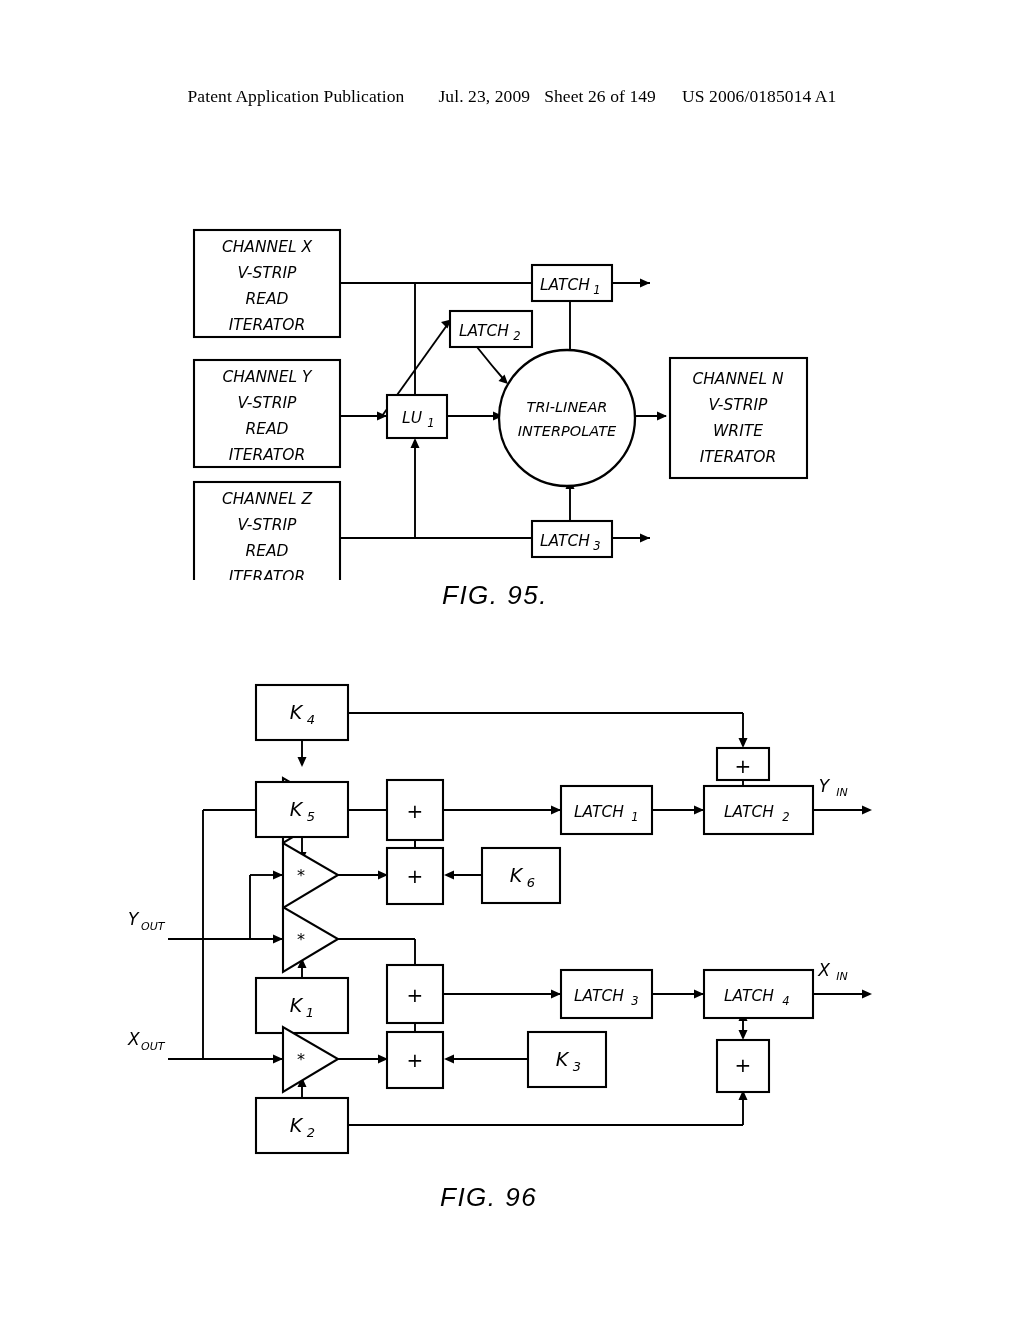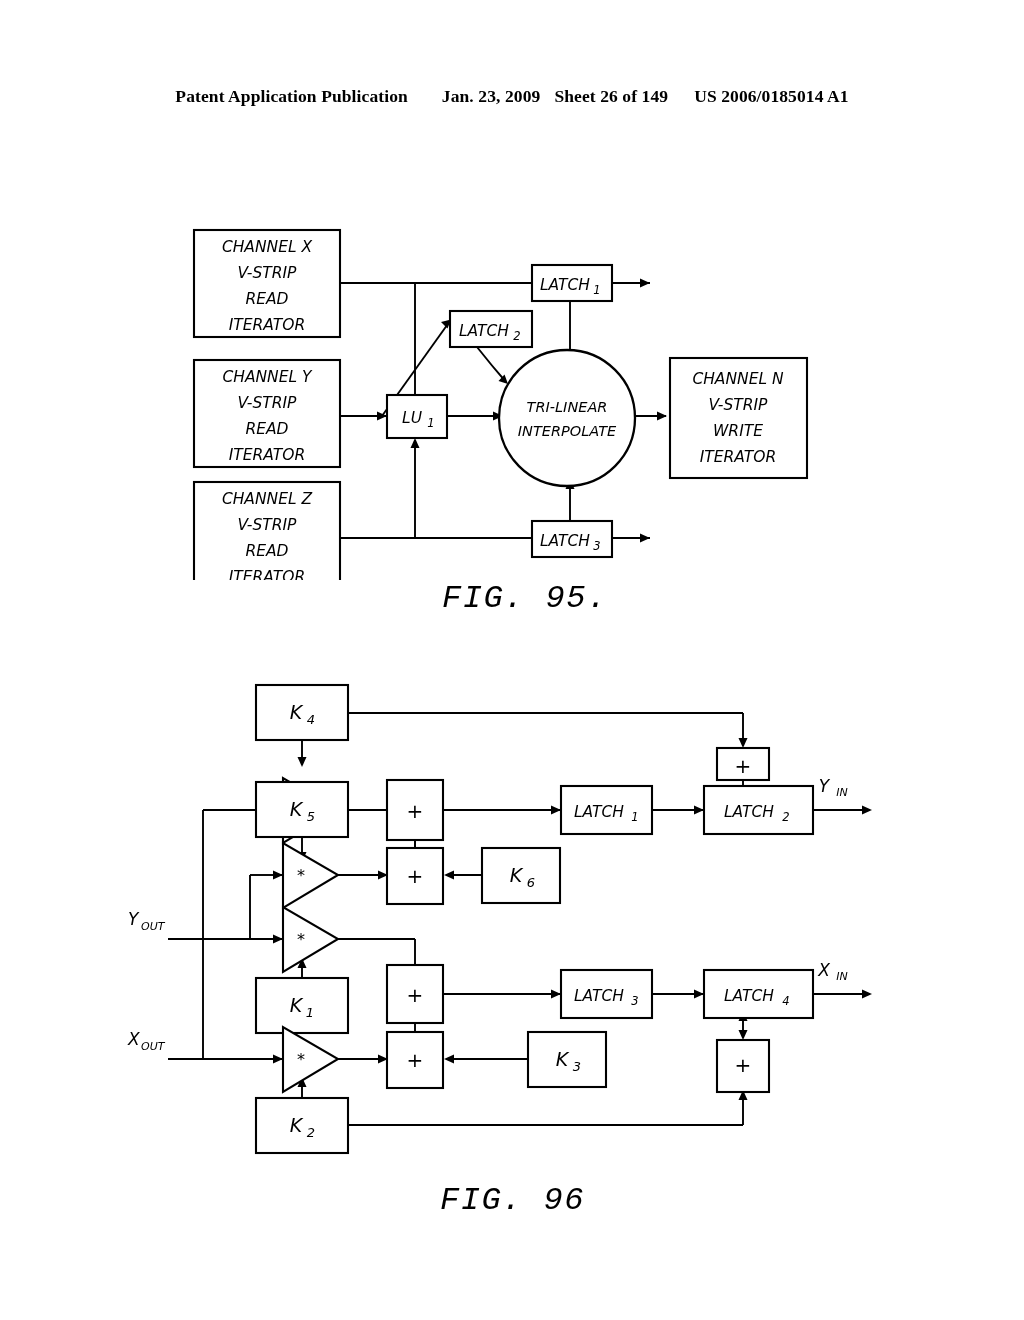--- a/index.html
+++ b/index.html
@@ -8,34 +8,34 @@
     font-family:"Liberation Sans", sans-serif;
     color:#000;
   }
   .page{position:absolute;inset:0;background:#fff;}
 
   
   .hdr{
     position:absolute;left:0;top:86px;width:1024px;
     display:flex;justify-content:center;align-items:baseline;
     font-family:"Liberation Serif", serif;
-    font-weight:bold;font-size:17.5px;letter-spacing:.1px;
+    font-weight:normal;font-size:17.5px;letter-spacing:.1px;
     white-space:nowrap;
   }
   .hdr span{display:inline-block;}
   .hdr .gap1{width:34px;}
   .hdr .gap2{width:14px;}
   .hdr .gap3{width:26px;}
 
   
   .figcap{
     position:absolute;
-    font-family:Liberation Mono, monospace;
+    font-family:Liberation Sans, sans-serif;
     font-style:italic;font-weight:500;
-    font-size:32px;letter-spacing:1.5px;
+    font-size:26px;letter-spacing:1.5px;
     white-space:nowrap;
   }
   #figcap95{left:442px;top:580px;}
   #figcap96{left:440px;top:1182px;}
 
   
   svg{display:block;}
   #fig95{position:absolute;left:150px;top:200px;}
   #fig96{position:absolute;left:110px;top:660px;}
 
@@ -61,21 +61,21 @@
   .shadow{fill:#000;}
 </style>
 </head>
 <body>
 
 <div class="page">
 
   <div class="hdr">
     <span>Patent Application Publication</span>
     <span class="gap1"></span>
-    <span>Jan. 23, 2009</span>
+    <span>Jul. 23, 2009</span>
     <span class="gap2"></span>
     <span>Sheet 26 of 149</span>
     <span class="gap3"></span>
     <span>US 2006/0185014 A1</span>
   </div>
 
   <svg id="fig95" width="700" height="380" viewBox="0 0 700 380">
 
     <g>
       <path class="ln" d="M190 83 H382"></path>

